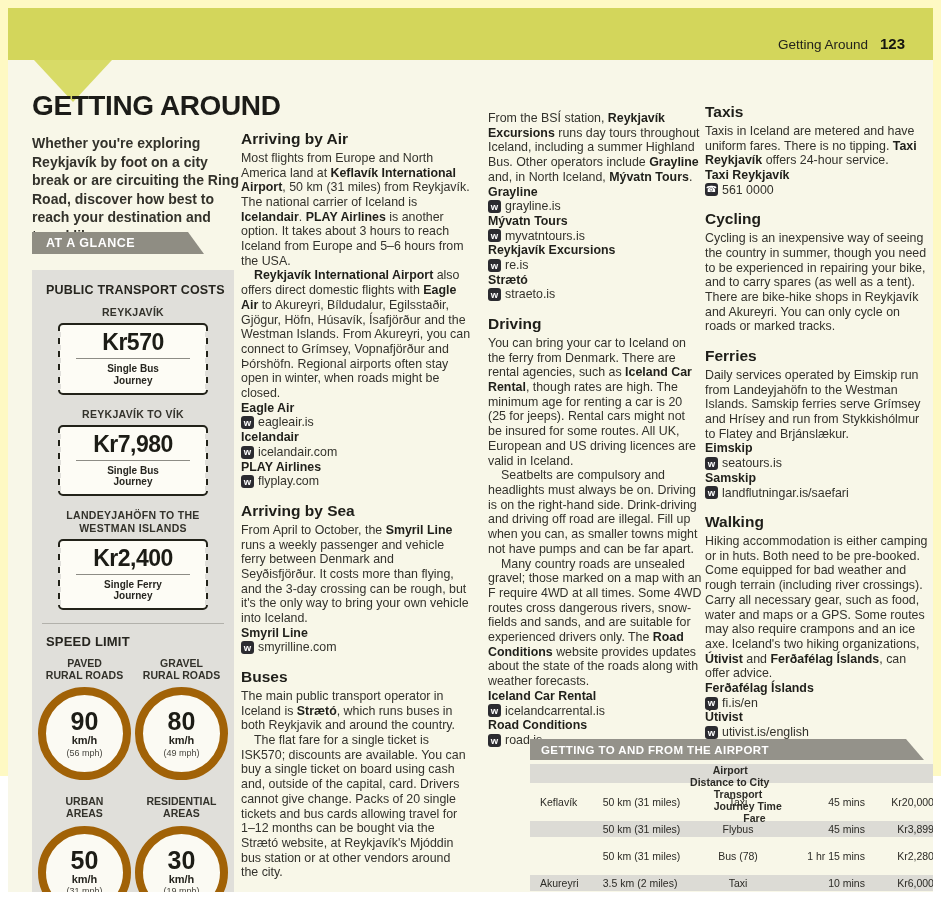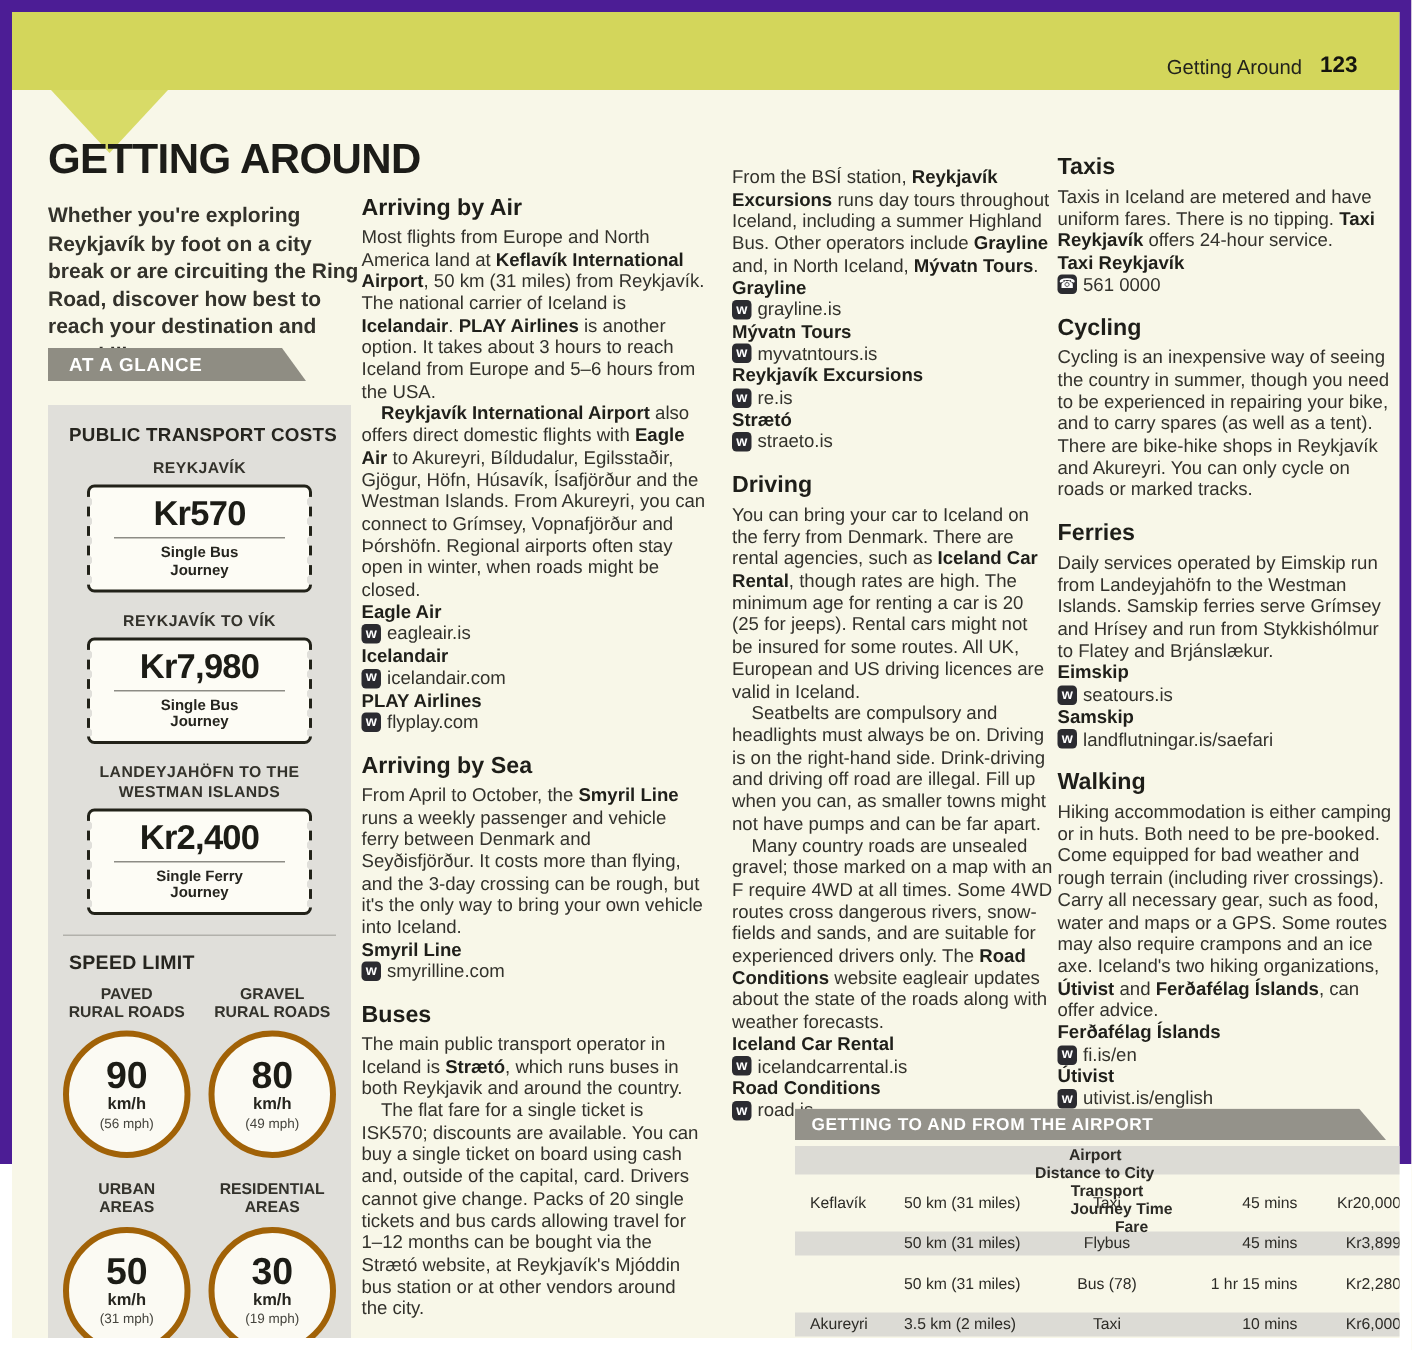--- a/index.html
+++ b/index.html
@@ -1,17 +1,17 @@
 <!DOCTYPE html>
 <html><head>
 <meta charset="utf-8">
 <style>
   html,body{margin:0;padding:0;}
   body{width:941px;height:900px;font-family:"Liberation Sans","DejaVu Sans",sans-serif;}
-  .frame{width:941px;height:776px;background:#4c1d95;box-sizing:border-box;padding:8px;position:relative;}
+  .frame{width:941px;height:776px;background:#fef9c3;box-sizing:border-box;padding:8px;position:relative;}
   .page{position:relative;width:925px;height:884px;background:#f8f7e8;overflow:hidden;color:#2e2d27;}
 
   
   .topbar{position:absolute;left:0;top:0;width:100%;height:52px;background:#d3d65b;
           display:flex;justify-content:flex-end;align-items:flex-end;padding:0 28px 8px 0;box-sizing:border-box;}
   .hdr-label{font-size:13.5px;color:#23231c;margin-right:12px;}
   .hdr-num{font-size:15px;font-weight:800;color:#15150f;}
   .chevron{position:absolute;left:26px;top:52px;width:0;height:0;
            border-left:39px solid transparent;border-right:39px solid transparent;border-top:42px solid #d8db67;}
 
@@ -31,21 +31,21 @@
   .ticket::before,.ticket::after{content:"";position:absolute;top:3px;bottom:3px;width:8px;background-repeat:repeat-y;}
   .ticket::before{left:-2px;background-image:radial-gradient(circle 3.5px at 0px 6.5px,#e0dfda 97%,rgba(224,223,218,0) 100%);background-size:8px 13px;}
   .ticket::after{right:-2px;background-image:radial-gradient(circle 3.5px at 8px 6.5px,#e0dfda 97%,rgba(224,223,218,0) 100%);background-size:8px 13px;}
   .t-price{font-size:23px;font-weight:800;text-align:center;letter-spacing:-.5px;color:#1c1c16;line-height:1.1;}
   .t-rule{border-top:1px solid #8d8c85;margin:3px 4px 4px;}
   .t-desc{font-weight:700;font-size:10px;text-align:center;line-height:1.12;white-space:pre-line;color:#26251f;}
   .divider{border-top:1.5px solid #b2b1ab;margin:12px 10px 10px;}
   .sl-head{font-weight:800;font-size:13px;letter-spacing:.2px;padding-left:14px;margin-bottom:8px;color:#26251f;}
   .signs{display:grid;grid-template-columns:1fr 1fr;row-gap:15px;padding:0 4px;}
   .s-label{text-align:center;font-weight:700;font-size:10.5px;line-height:1.15;margin-bottom:6px;white-space:pre-line;color:#33322b;}
-  .s-circle{width:77px;height:77px;border-radius:50%;border:4px solid #a16207;background:#fbfaf3;margin:0 auto;
+  .s-circle{width:77px;height:77px;border-radius:50%;border:8px solid #a16207;background:#fbfaf3;margin:0 auto;
             display:flex;flex-direction:column;align-items:center;justify-content:center;}
   .s-value{font-size:25px;font-weight:800;line-height:1;color:#1c1c16;}
   .s-unit{font-size:11px;font-weight:700;line-height:1.2;color:#26251f;}
   .s-alt{font-size:9px;color:#45443d;line-height:1.2;}
 
   
   .col{position:absolute;font-size:12.4px;line-height:14.7px;color:#33322c;}
   .col2{left:233px;top:122px;width:230px;}
   .col3{left:480px;top:103px;width:214px;}
   .col4{left:697px;top:95px;width:224px;}
@@ -234,21 +234,21 @@
           <div class="dir-name">Strætó</div>
           <div class="dir-row">
             <span class="ic" data-icon="w"></span>
             <span>straeto.is</span>
           </div>
         </section>
         <section class="sec">
           <h3 class="sec-h">Driving</h3>
           <p class="para"><span>You can bring your car to Iceland on the ferry from Denmark. There are rental agencies, such as </span><span class="b">Iceland Car Rental</span><span>, though rates are high. The minimum age for renting a car is 20 (25 for jeeps). Rental cars might not be insured for some routes. All UK, European and US driving licences are valid in Iceland.</span></p>
           <p class="para ind"><span>Seatbelts are compulsory and headlights must always be on. Driving is on the right-hand side. Drink-driving and driving off road are illegal. Fill up when you can, as smaller towns might not have pumps and can be far apart.</span></p>
-          <p class="para ind"><span>Many country roads are unsealed gravel; those marked on a map with an F require 4WD at all times. Some 4WD routes cross dangerous rivers, snow-fields and sands, and are suitable for experienced drivers only. The </span><span class="b">Road Conditions</span><span> website eagleair updates about the state of the roads along with weather forecasts.</span></p>
+          <p class="para ind"><span>Many country roads are unsealed gravel; those marked on a map with an F require 4WD at all times. Some 4WD routes cross dangerous rivers, snow-fields and sands, and are suitable for experienced drivers only. The </span><span class="b">Road Conditions</span><span> website provides updates about the state of the roads along with weather forecasts.</span></p>
           <div class="dir-name">Iceland Car Rental</div>
           <div class="dir-row">
             <span class="ic" data-icon="w"></span>
             <span>icelandcarrental.is</span>
           </div>
           <div class="dir-name">Road Conditions</div>
           <div class="dir-row">
             <span class="ic" data-icon="w"></span>
             <span>road.is</span>
           </div>

